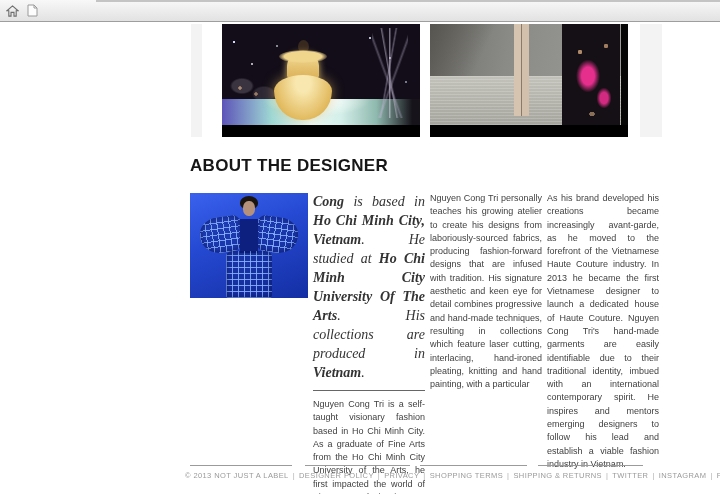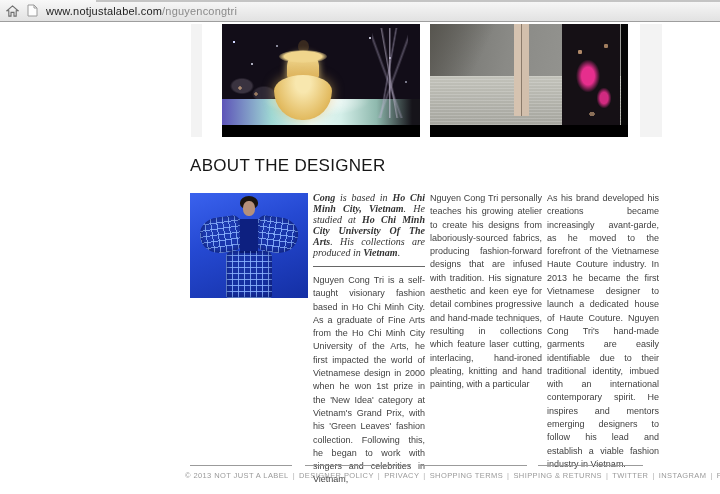--- a/index.html
+++ b/index.html
@@ -66,41 +66,41 @@
     radial-gradient(16px 22px at 26px 52px,#e62e8d 40%,rgba(230,46,141,0) 75%),
     radial-gradient(10px 14px at 42px 74px,#d12a80 40%,transparent 75%),
     radial-gradient(4px 4px at 18px 28px,#b08968 50%,transparent 60%),
     radial-gradient(4px 4px at 44px 22px,#a07d5e 50%,transparent 60%),
     radial-gradient(5px 4px at 30px 90px,#8a6f58 50%,transparent 60%),
     #151015;}
   .v2-rightbar{position:absolute;right:0;top:0;width:7px;height:100%;background:#060606;}
 
   
   .section-title{position:absolute;left:190px;top:156px;font-size:17px;color:#161616;
-    letter-spacing:.3px;font-weight:400;}
+    letter-spacing:.3px;font-weight:700;}
   .portrait{position:absolute;left:190px;top:193px;width:118px;height:105px;overflow:hidden;
     background:linear-gradient(160deg,#3a62ee 0%,#2549d2 40%,#142fa4 100%);}
   .p-hair{position:absolute;left:50px;top:3px;width:18px;height:13px;background:#1a1410;
     border-radius:50% 50% 40% 40%;}
   .p-head{position:absolute;left:53px;top:8px;width:12px;height:15px;background:#b5907a;border-radius:45%;}
   .p-grid{background-color:rgba(16,36,130,.45);
     background-image:repeating-linear-gradient(0deg,rgba(140,180,255,.85) 0 1px,transparent 1px 6px),
                      repeating-linear-gradient(90deg,rgba(140,180,255,.85) 0 1px,transparent 1px 6px);
     box-shadow:inset 0 0 6px rgba(0,10,60,.6);}
   .p-sh{position:absolute;top:24px;width:42px;height:36px;}
   .p-sh-l{left:10px;border-radius:45% 20% 30% 50%;transform:rotate(-8deg);}
   .p-sh-r{right:10px;border-radius:20% 45% 50% 30%;transform:rotate(8deg);}
   .p-torso{position:absolute;left:50px;top:26px;width:18px;height:34px;background:#0d2080;}
   .p-skirt{position:absolute;left:36px;top:58px;width:46px;height:47px;border-radius:6px 6px 3px 3px;}
 
   .col{position:absolute;top:192px;width:112px;font-size:9px;line-height:13.3px;
     text-align:justify;color:#3f3f3f;}
   .col-1{left:313px;} .col-2{left:430px;} .col-3{left:547px;}
-  .intro{font-family:"Liberation Serif",serif;font-style:italic;font-size:10px;
-    line-height:11px;color:#333;}
+  .intro{font-family:"Liberation Serif",serif;font-style:italic;font-size:14px;
+    line-height:19px;color:#333;}
   .intro b{font-weight:bold;}
   .intro-rule{border:0;border-bottom:1px solid #666;margin:8px 0 7px 0;}
   .col p{margin:0;}
 
   
   .footer-rule{position:absolute;top:465px;height:1px;background:#9b9b9b;}
   .fr-1{left:190px;width:102px;} .fr-2{left:305px;width:105px;}
   .fr-3{left:420px;width:107px;} .fr-4{left:538px;width:105px;}
   .footer-links{position:absolute;top:471px;left:185px;width:480px;text-align:center;
     font-size:7.5px;color:#9a9a9a;letter-spacing:.4px;white-space:nowrap;}
@@ -116,21 +116,20 @@
       <svg width="13" height="12" viewBox="0 0 14 13">
           <path d="M7 1 L13 6.2 H11 V12 H8.6 V8 H5.4 V12 H3 V6.2 H1 Z" fill="none" stroke="#6e6e6e" stroke-width="1.2"></path>
         </svg>
     </span>
     <span class="icon-btn">
       <svg width="11" height="13" viewBox="0 0 11 13">
           <path d="M1 1 h6 l3 3 v8 h-9 z" fill="#fdfdfd" stroke="#9a9a9a"></path>
           <path d="M7 1 v3 h3" fill="none" stroke="#9a9a9a"></path>
         </svg>
     </span>
-    <span class="url-text"><span>www.notjustalabel.com</span><span class="url-path">/nguyencongtri</span></span>
     <span class="tab-edge"></span>
   </div>
 
   <div class="strip strip-l"></div>
 
   <div class="slide" id="v1">
     <div class="v1-crowd"></div>
     <div class="v1-floor"></div>
     <div class="v1-tree"></div>
     <div class="v1-dress">

